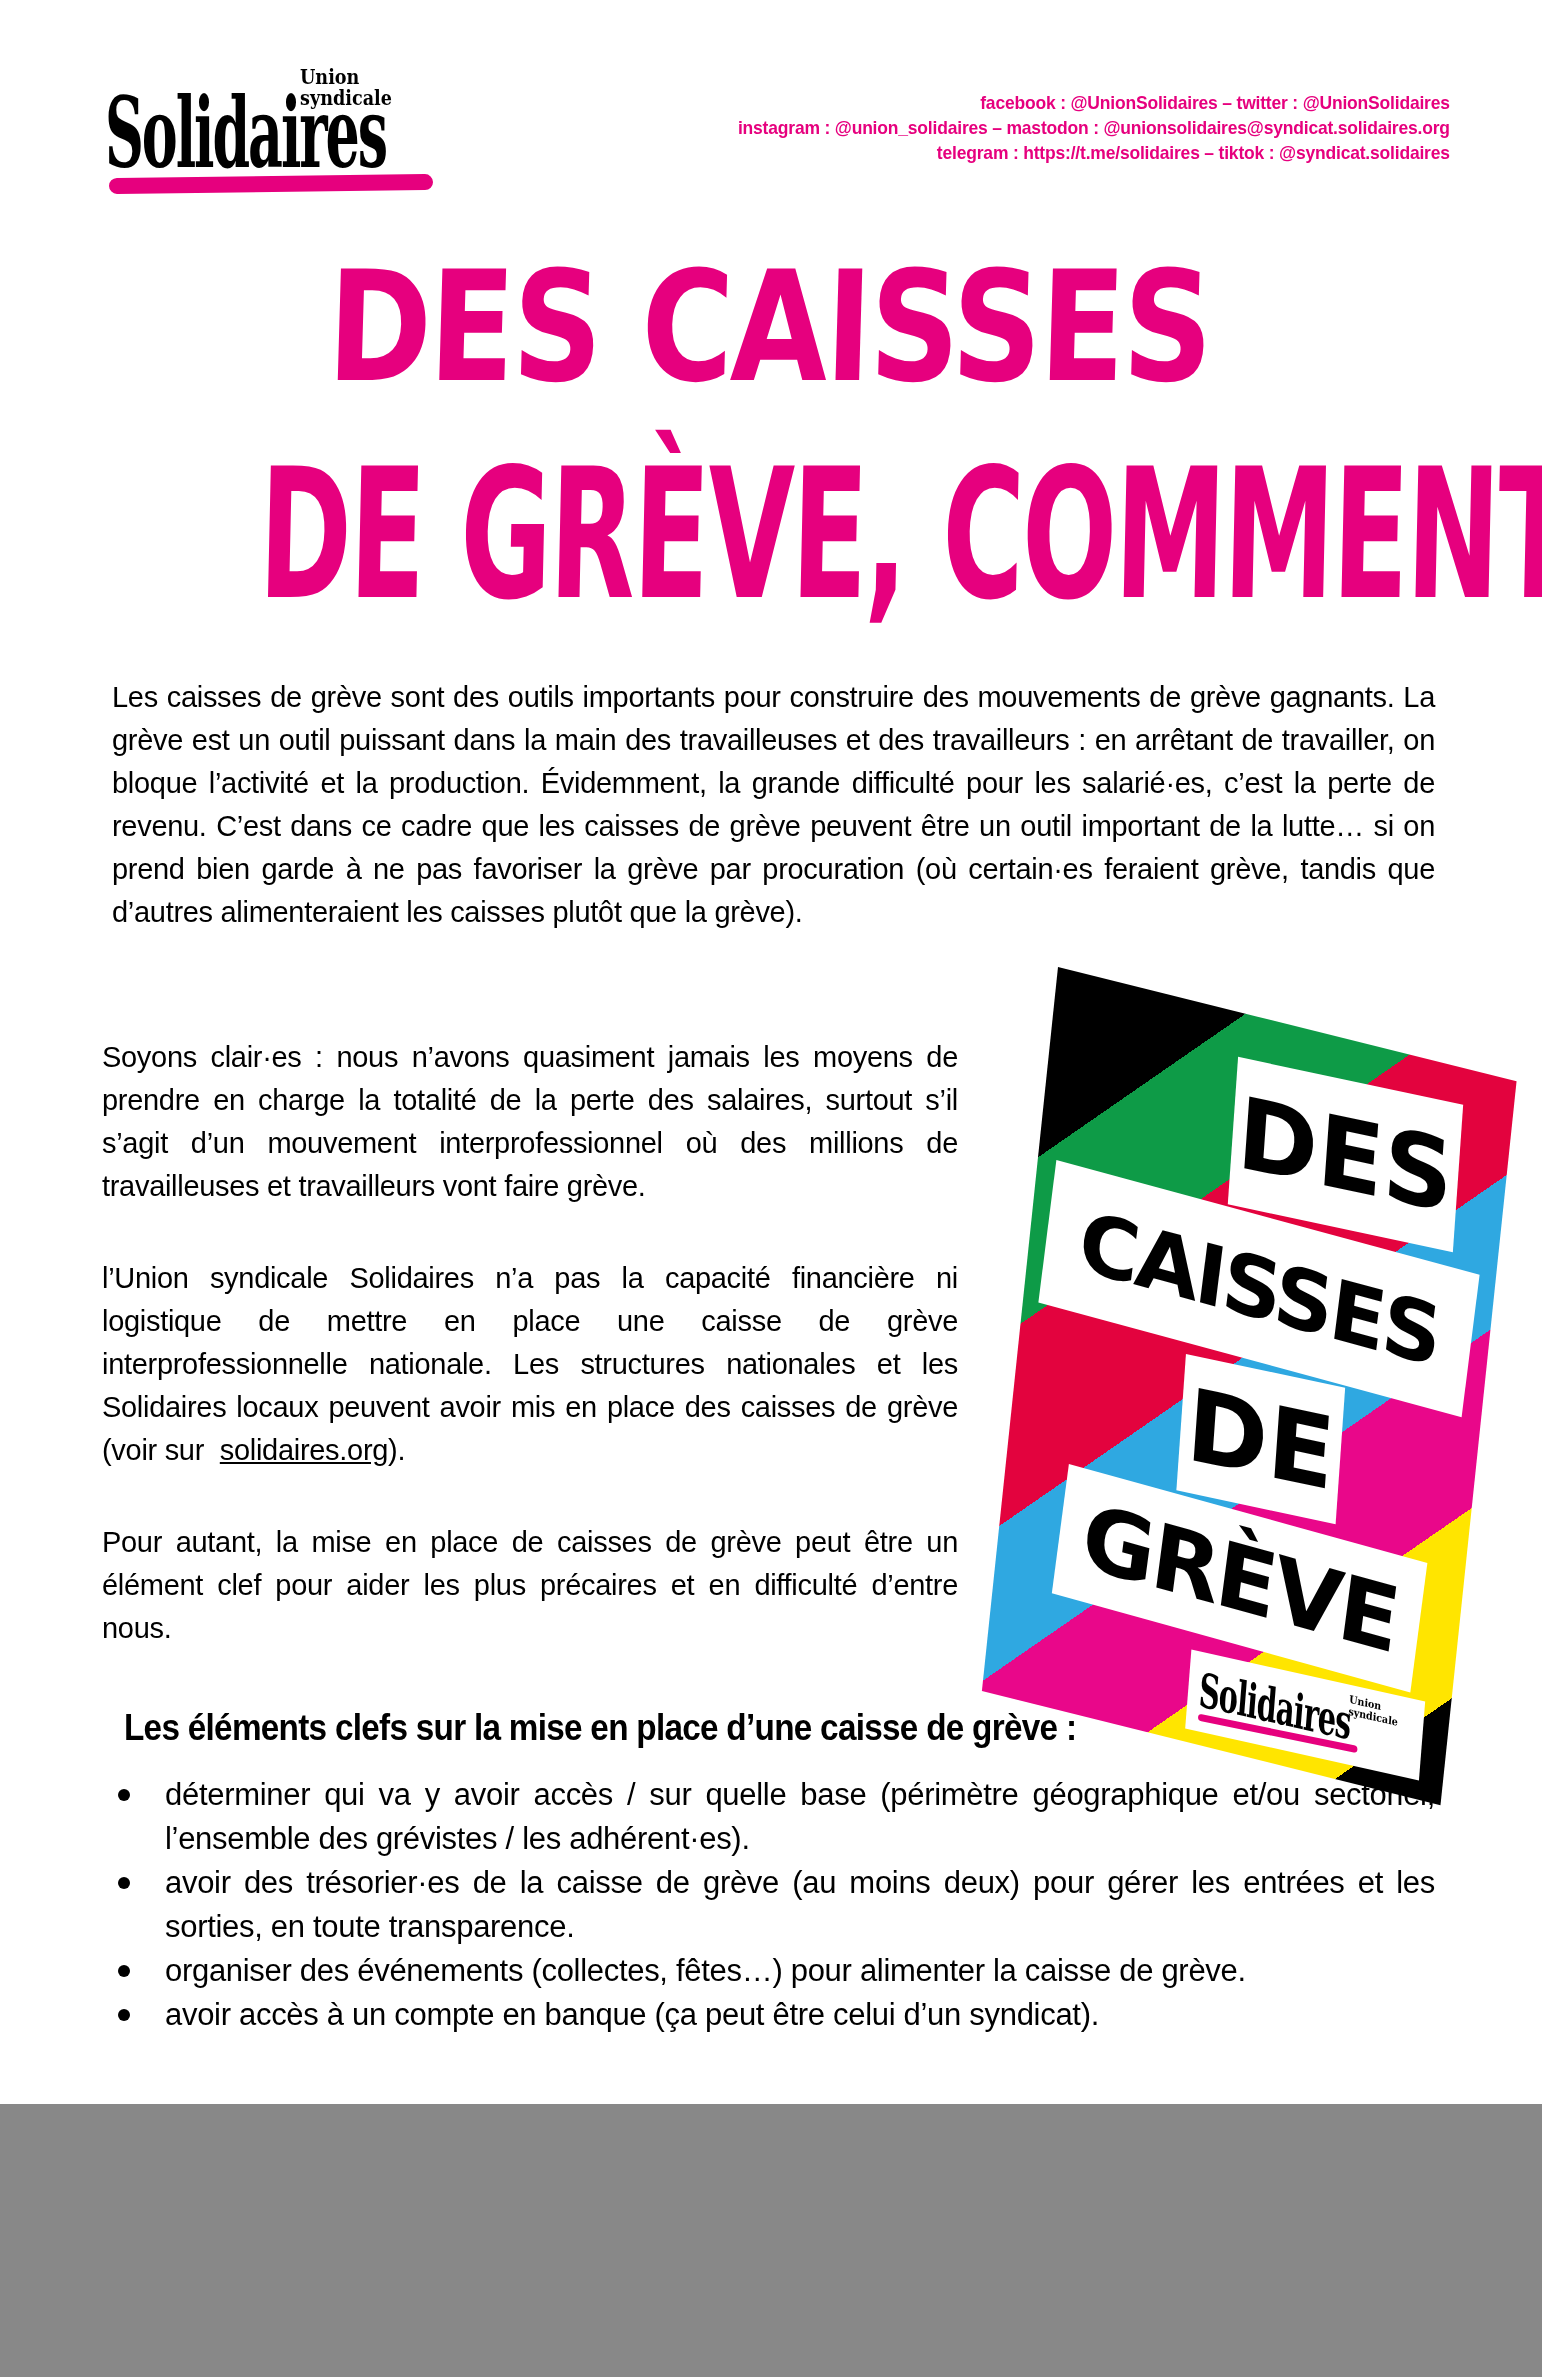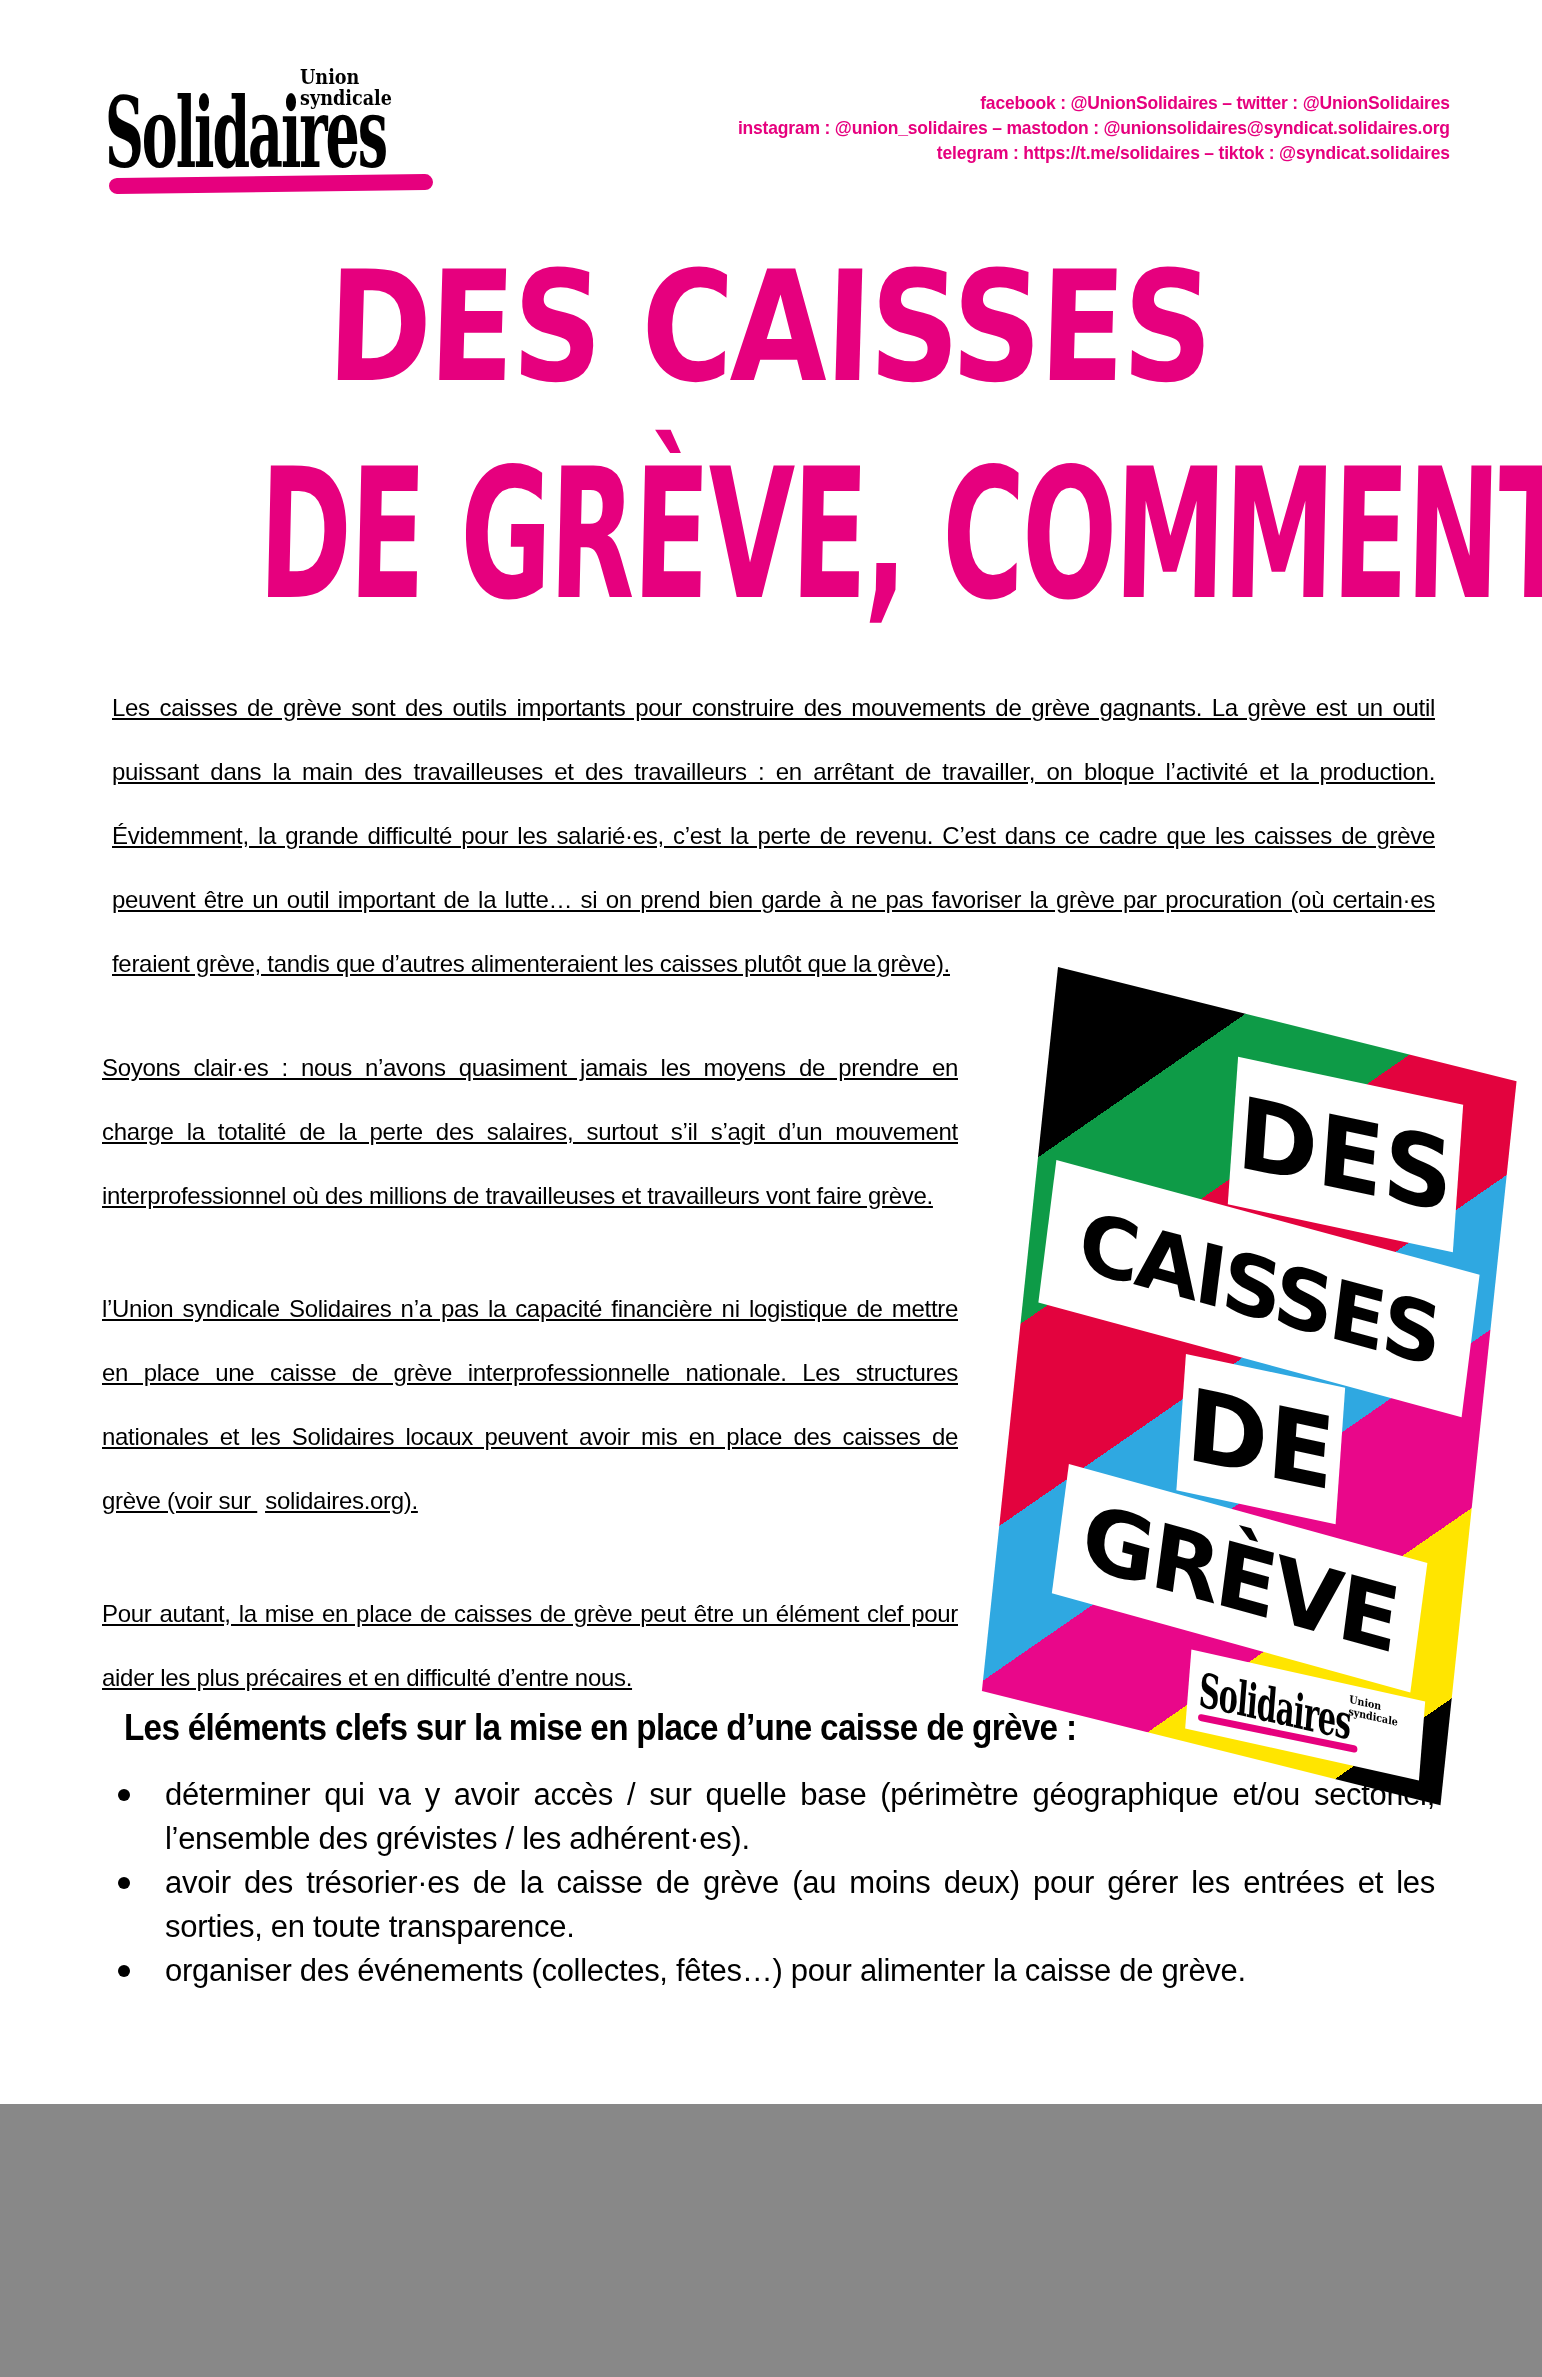--- a/index.html
+++ b/index.html
@@ -38,22 +38,22 @@
   .title-line > span{
     display:inline-block; font-family:"DejaVu Sans",sans-serif; font-weight:900;
     color:#E6007E; font-size:153px; letter-spacing:-3.1px; white-space:nowrap;
     transform-origin:center top;
   }
   .title-line1 > span{transform:scale(0.82,1.0) skewX(-2deg);}
   .title-line2 > span{transform:scale(0.73,1.18) skewX(-2deg);}
 
   
   .bodytext{
-    font-size:24px; line-height:64px; letter-spacing:-0.3px;
-    text-align:justify; margin:0;text-decoration:underline;
+    font-size:29px; line-height:43px; letter-spacing:-0.3px;
+    text-align:justify; margin:0;
   }
   .p1{position:absolute; left:112px; top:676px; width:1323px;}
   .col{position:absolute; left:102px; top:1036px; width:856px;}
   .col p{margin:0 0 49px 0;}
   .textlink{text-decoration:underline; color:#000; cursor:pointer;margin-left:8px;}
   .plainlink{text-decoration:none; color:#000; cursor:pointer;}
 
   .heading{
     position:absolute; left:124px; top:1706px; width:1323px; margin:0;
     font-size:37px; font-weight:700; letter-spacing:-0.8px; line-height:1.2;
@@ -143,20 +143,21 @@
   </div>
 
   <h2 class="heading">
     <span>Les éléments clefs sur la mise en place d’une caisse de grève :</span>
   </h2>
 
   <ul class="bullets">
     <li>déterminer qui va y avoir accès / sur quelle base (périmètre géographique et/ou sectoriel, l’ensemble des grévistes / les adhérent·es).</li>
     <li>avoir des trésorier·es de la caisse de grève (au moins deux) pour gérer les entrées et les sorties, en toute transparence.</li>
     <li>organiser des événements (collectes, fêtes…) pour alimenter la caisse de grève.</li>
+    <li>avoir accès à un compte en banque (ça peut être celui d’un syndicat).</li>
   </ul>
 
   <div class="poster">
     <div class="pbox pbox-des">
       <span>DES</span>
     </div>
     <div class="pbox pbox-caisses">
       <span>CAISSES</span>
     </div>
     <div class="pbox pbox-de">

